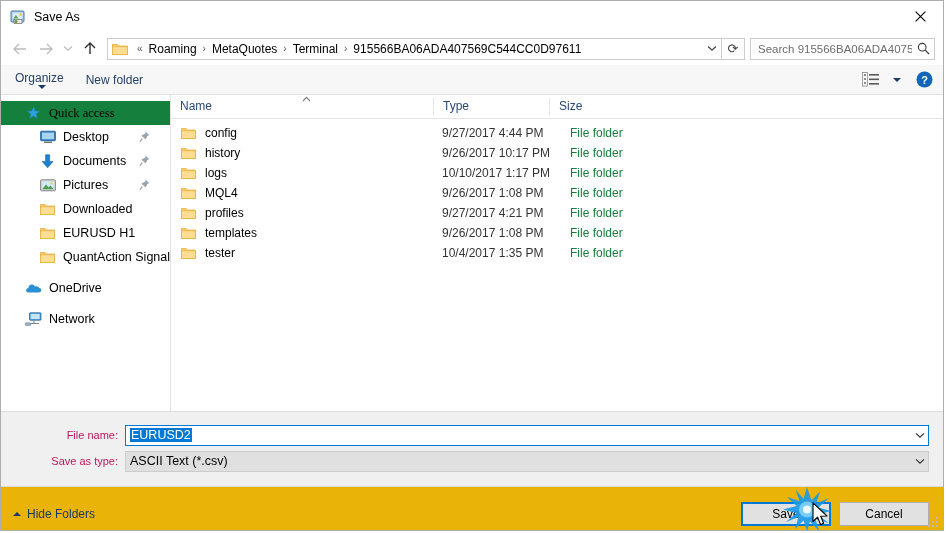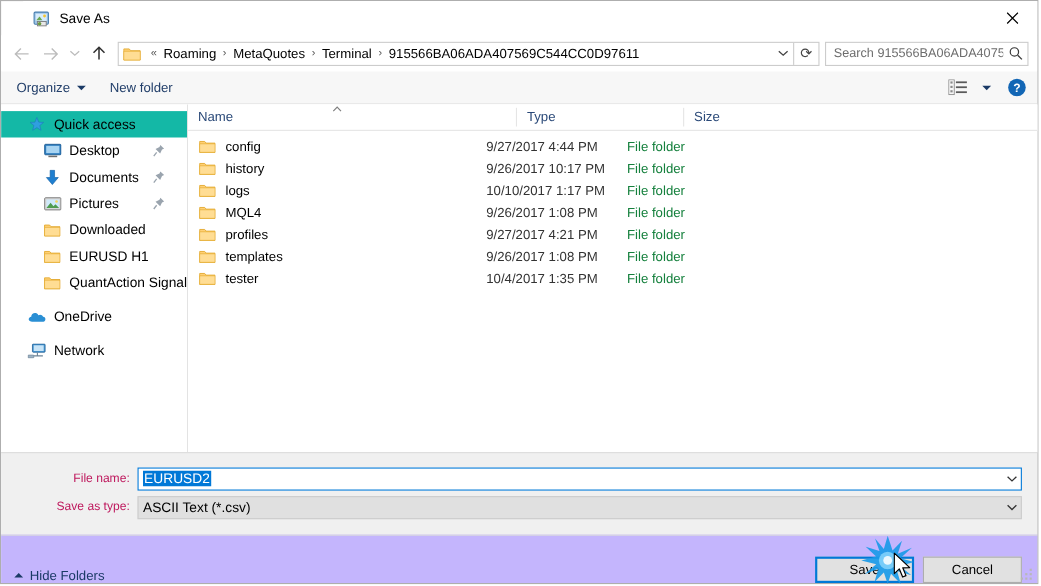--- a/index.html
+++ b/index.html
@@ -29,21 +29,20 @@
   }
 
   
   .titlebar {
     height: 31px;
     min-height: 31px;
     background: #ffffff;
     display: flex;
     align-items: center;
     position: relative;
-    margin-left: 20px;
   }
   .title-icon {
     width: 16px; height: 16px;
     margin-left: 9px;
     margin-right: 8px;
     position: relative;
   }
   .title-text {
     font-size: 12.5px;
     color: #000;
@@ -160,20 +159,21 @@
     padding: 0 10px 0 14px;
     box-sizing: border-box;
   }
   .tb-item {
     font-size: 12px;
     color: #24406b;
     display: flex;
     align-items: center;
     margin-right: 22px;
     white-space: nowrap;
+    flex-direction: column;
   }
   .tb-caret {
     margin-left: 6px;
     width: 0; height: 0;
     border-left: 4px solid transparent;
     border-right: 4px solid transparent;
     border-top: 4px solid #1b3a66;
   }
   .tb-spacer { flex: 1 1 auto; }
   .tb-right {
@@ -204,21 +204,21 @@
     display: flex;
     align-items: center;
     padding-left: 24px;
     box-sizing: border-box;
     font-size: 12.5px;
     color: #000;
     position: relative;
     white-space: nowrap;
   }
   .side-item.indent { padding-left: 38px; }
-  .side-item.selected { background: #14b8a6; }
+  .side-item.selected { background: #15803d; font-family: Liberation Serif, serif; }
   .side-item.group-gap { margin-top: 7px; }
   .side-ico {
     width: 17px; height: 16px;
     margin-right: 7px;
     flex: 0 0 auto;
     display: flex; align-items: center; justify-content: center;
     position: relative;
   }
   .side-label { overflow: hidden; }
   .pin {
@@ -237,21 +237,20 @@
     background: #ffffff;
   }
   .col-headers {
     height: 23px;
     min-height: 23px;
     display: flex;
     align-items: center;
     border-bottom: 1px solid #e5e5e5;
     position: relative;
     background: #ffffff;
-    gap: 36px;
   }
   .col {
     font-size: 12px;
     color: #2a4978;
     padding-left: 9px;
     box-sizing: border-box;
     border-left: 1px solid #e5e5e5;
     height: 17px;
     line-height: 17px;
     white-space: nowrap;
@@ -357,24 +356,24 @@
     flex: 0 0 auto;
     display: flex;
     align-items: center;
     justify-content: center;
   }
 
   
   .footer {
     flex: 0 0 auto;
     height: 44px;
-    background: #c4b5fd;
+    background: #eab308;
     border-top: 1px solid #dcdcdc;
     display: flex;
-    align-items: flex-end;
+    align-items: center;
     padding: 11px 14px 0 12px;
     box-sizing: border-box;
     position: relative;
   }
   .hide-folders {
     display: flex;
     align-items: center;
     font-size: 12px;
     color: #1b3a66;
   }

